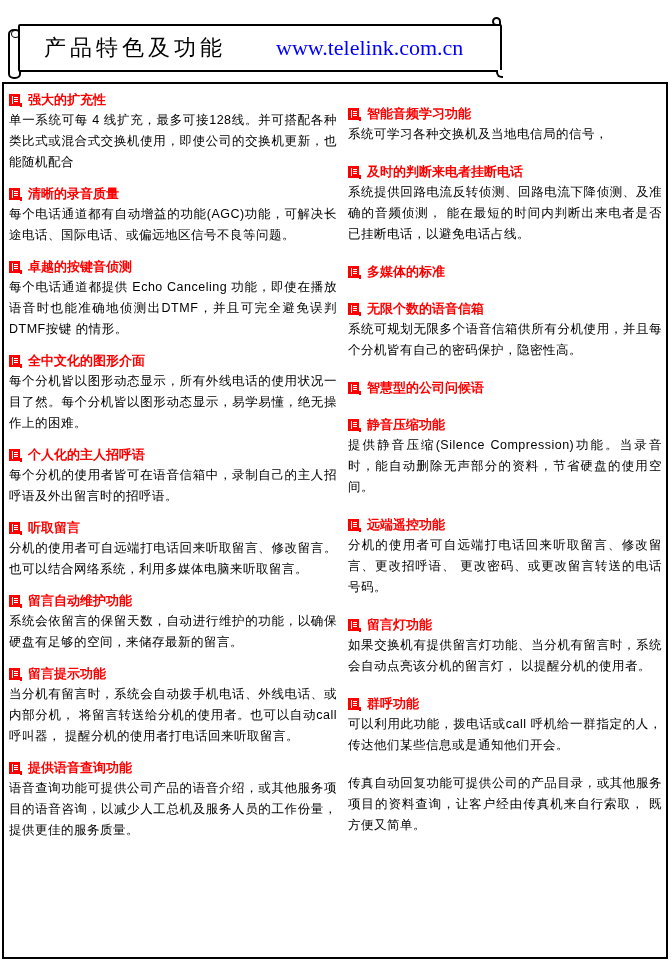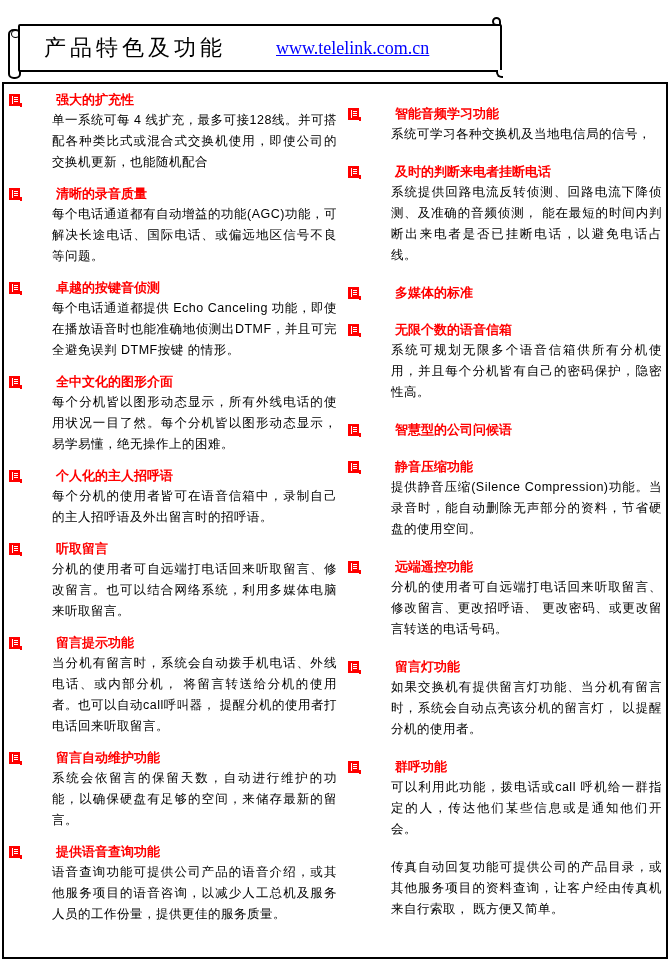--- a/index.html
+++ b/index.html
@@ -29,46 +29,46 @@
     position:absolute; left:496px; top:70px; width:7px; height:8px;
     border-left:2px solid #000; border-bottom:2px solid #000; border-radius:0 0 0 6px;
     background:#fff;
   }
   .banner-title {
     font-size:22px; letter-spacing:4px; font-weight:400; color:#000;
     margin-left:24px; white-space:nowrap;
   }
   .banner-url {
     font-family:"Liberation Serif","DejaVu Serif",serif;
-    font-size:18px; color:#0000ff; margin-left:50px; white-space:nowrap;text-decoration:underline;
+    font-size:22px; color:#0000ff; margin-left:50px; white-space:nowrap;
   }
 
   
   .content-frame {
     position:absolute; left:2px; top:82px; width:666px; height:877px;
     border:2px solid #000; background:#fff;
     display:flex; padding:6px 4px 4px 5px;
   }
   .col { display:flex; flex-direction:column; }
   .col-left  { width:330px; margin-right:11px; }
   .col-right { width:316px; padding-top:14px; }
 
   .section { margin-bottom:11px; }
   .col-right .section { margin-bottom:17px; }
 
   .sec-h {
     color:#ff0000; font-size:13px; font-weight:bold;
-    line-height:20px; display:flex; align-items:center; white-space:nowrap;gap:28px;
+    line-height:20px; display:flex; align-items:center; white-space:nowrap;
   }
   .bullet { display:inline-block; width:13px; height:13px; margin-right:6px; flex:0 0 auto; }
   .bullet svg { display:block; }
 
   .sec-b {
     font-size:12.5px; line-height:21px; color:#000;
-    text-align:justify; letter-spacing:0.5px;margin-left:43px;
+    text-align:justify; letter-spacing:0.5px;
   }
 </style>
 </head>
 <body>
 
 <div class="banner-wrap">
   <div class="banner-roll"></div>
   <div class="banner-rect">
     <span class="banner-title">产品特色及功能</span>
     <span class="banner-url">www.telelink.com.cn</span>
@@ -182,52 +182,52 @@
           <span class="bullet">
             <svg width="13" height="13" viewBox="0 0 13 13">
               <rect x="0" y="0" width="11" height="12" fill="#f00"></rect>
               <rect x="3" y="2" width="1" height="8" fill="#fff"></rect>
               <rect x="5" y="3" width="4" height="1" fill="#fff"></rect>
               <rect x="5" y="5" width="4" height="1" fill="#fff"></rect>
               <rect x="5" y="7" width="4" height="1" fill="#fff"></rect>
               <rect x="11" y="9" width="2" height="4" fill="#f00"></rect>
             </svg>
           </span>
+          <span>留言自动维护功能</span>
+        </h3>
+      <p class="sec-b">系统会依留言的保留天数，自动进行维护的功能，以确保硬盘有足够的空间，来储存最新的留言。</p>
+    </div>
+    <div class="section">
+      <h3 class="sec-h">
+          <span class="bullet">
+            <svg width="13" height="13" viewBox="0 0 13 13">
+              <rect x="0" y="0" width="11" height="12" fill="#f00"></rect>
+              <rect x="3" y="2" width="1" height="8" fill="#fff"></rect>
+              <rect x="5" y="3" width="4" height="1" fill="#fff"></rect>
+              <rect x="5" y="5" width="4" height="1" fill="#fff"></rect>
+              <rect x="5" y="7" width="4" height="1" fill="#fff"></rect>
+              <rect x="11" y="9" width="2" height="4" fill="#f00"></rect>
+            </svg>
+          </span>
           <span>留言提示功能</span>
         </h3>
       <p class="sec-b">当分机有留言时，系统会自动拨手机电话、外线电话、或内部分机， 将留言转送给分机的使用者。也可以自动call呼叫器， 提醒分机的使用者打电话回来听取留言。</p>
     </div>
     <div class="section">
       <h3 class="sec-h">
           <span class="bullet">
             <svg width="13" height="13" viewBox="0 0 13 13">
               <rect x="0" y="0" width="11" height="12" fill="#f00"></rect>
               <rect x="3" y="2" width="1" height="8" fill="#fff"></rect>
               <rect x="5" y="3" width="4" height="1" fill="#fff"></rect>
               <rect x="5" y="5" width="4" height="1" fill="#fff"></rect>
               <rect x="5" y="7" width="4" height="1" fill="#fff"></rect>
               <rect x="11" y="9" width="2" height="4" fill="#f00"></rect>
             </svg>
           </span>
-          <span>留言自动维护功能</span>
-        </h3>
-      <p class="sec-b">系统会依留言的保留天数，自动进行维护的功能，以确保硬盘有足够的空间，来储存最新的留言。</p>
-    </div>
-    <div class="section">
-      <h3 class="sec-h">
-          <span class="bullet">
-            <svg width="13" height="13" viewBox="0 0 13 13">
-              <rect x="0" y="0" width="11" height="12" fill="#f00"></rect>
-              <rect x="3" y="2" width="1" height="8" fill="#fff"></rect>
-              <rect x="5" y="3" width="4" height="1" fill="#fff"></rect>
-              <rect x="5" y="5" width="4" height="1" fill="#fff"></rect>
-              <rect x="5" y="7" width="4" height="1" fill="#fff"></rect>
-              <rect x="11" y="9" width="2" height="4" fill="#f00"></rect>
-            </svg>
-          </span>
           <span>提供语音查询功能</span>
         </h3>
       <p class="sec-b">语音查询功能可提供公司产品的语音介绍，或其他服务项目的语音咨询，以减少人工总机及服务人员的工作份量，提供更佳的服务质量。</p>
     </div>
   </div>
 
   <div class="col col-right">
 
     <div class="section">
       <h3 class="sec-h">

